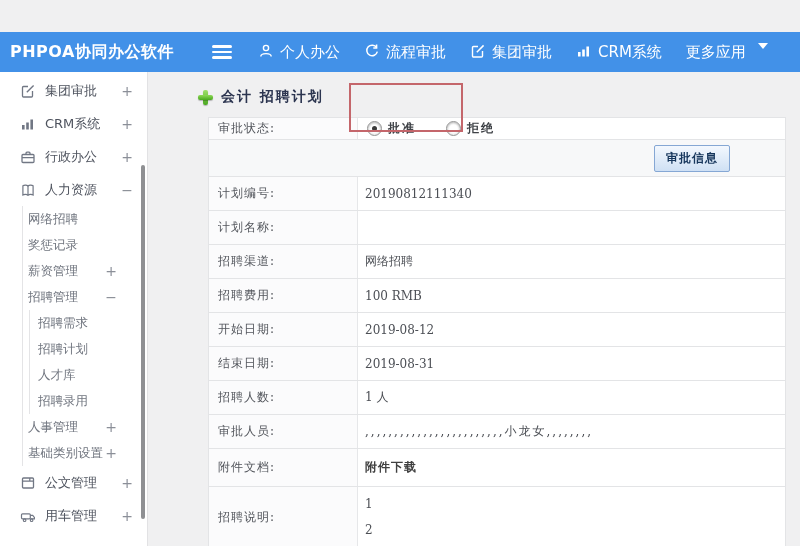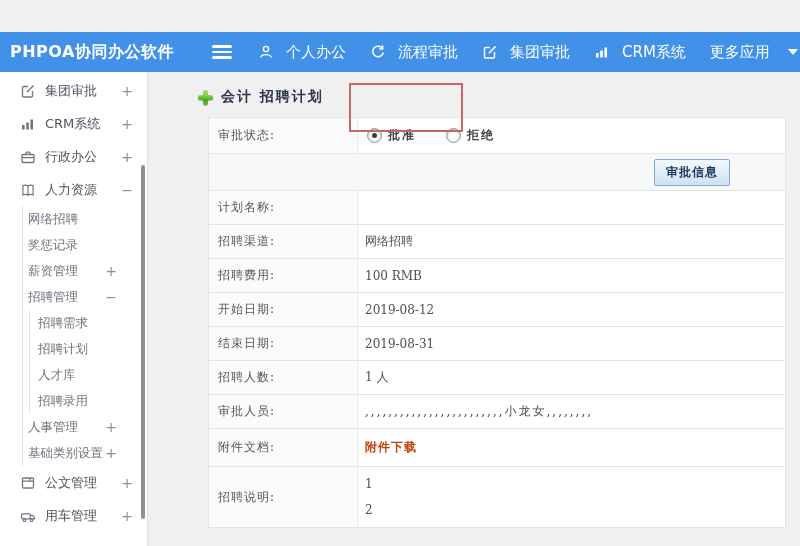--- a/index.html
+++ b/index.html
@@ -11,21 +11,21 @@
   }
   
   .topbar{
     height:40px;background:#4291e8;color:#fff;
     display:flex;align-items:center;margin-top:32px;
   }
   .logo{width:150px;padding-left:10px;font-size:16px;font-weight:bold;letter-spacing:.5px;white-space:nowrap;}
   .hamburger{margin-left:52px;width:20px;cursor:pointer;}
   .hamburger i{display:block;height:2.5px;background:#fff;border-radius:2px;margin:3px 0;}
   .topnav{display:flex;align-items:center;margin-left:26px;gap:24px;}
-  .topnav .nav-item{display:flex;align-items:center;gap:12px;font-size:15px;cursor:pointer;white-space:nowrap;}
+  .topnav .nav-item{display:flex;align-items:flex-start;gap:6px;font-size:15px;cursor:pointer;white-space:nowrap;}
   .topnav svg{display:block;}
   .caret{width:0;height:0;border-left:5px solid transparent;border-right:5px solid transparent;border-top:6px solid #fff;margin-left:6px;}
   
   .layout{display:flex;height:506px;}
   
   .sidebar{
     width:148px;background:#fff;border-right:1px solid #e2e2e4;
     position:relative;box-sizing:border-box;padding-top:2px;flex:none;
   }
   .s-item{display:flex;align-items:center;position:relative;cursor:pointer;color:#5a5f6b;}
@@ -53,37 +53,37 @@
   .form-table{
     margin:9px 0 0 60px;width:578px;box-sizing:border-box;
     background:#fff;border:1px solid #e3e4e6;
     font-family:"DejaVu Serif", serif;font-size:12px;color:#4c4f55;
   }
   .row{display:flex;border-bottom:1px solid #e3e4e6;box-sizing:border-box;}
   .row:last-child{border-bottom:none;}
   .cell-l{width:149px;flex:none;box-sizing:border-box;border-right:1px solid #e6e7e9;
     display:flex;align-items:center;padding-left:9px;letter-spacing:1px;color:#53565c;background:#fbfbfc;}
   .cell-v{flex:1;display:flex;align-items:center;padding-left:7px;box-sizing:border-box;}
-  .r-status{height:36px;text-align:right;}
+  .r-status{height:22px;text-align:right;}
   .r-std{height:34px;}
   .r-att{height:38px;}
   .r-desc{height:60px;}
   .btn-row{height:37px;background:#f7f8f9;justify-content:flex-end;align-items:center;padding-right:55px;}
   .btn{
     font-family:"DejaVu Serif", serif;font-size:12px;font-weight:bold;color:#16365c;
     background:linear-gradient(#f3f8fe,#cfe0f4);border:1px solid #85a7d4;border-radius:2px;
     padding:4px 11px;cursor:pointer;letter-spacing:1px;
   }
   .radio{width:13px;height:13px;border-radius:50%;border:1px solid #949494;flex:none;
     background:radial-gradient(#ffffff 40%,#dcdcdc);box-shadow:inset 0 1px 2px rgba(0,0,0,.22);
     position:relative;margin:0 6px 0 2px;cursor:pointer;}
   .radio.checked::after{content:"";position:absolute;left:3.5px;top:3.5px;width:5px;height:5px;border-radius:50%;background:#3a3a3a;}
   .radio-lbl{letter-spacing:2px;margin-right:28px;color:#3f4247;font-weight:bold;}
   .spread{letter-spacing:2px;}
-  .att-link{color:#c2410c;font-weight:bold;text-decoration:none;letter-spacing:1px;cursor:pointer;}
+  .att-link{color:#404040;font-weight:bold;text-decoration:none;letter-spacing:1px;cursor:pointer;}
   .desc-lines{display:flex;flex-direction:column;gap:12px;}
   
   .annotation-box{position:absolute;left:349px;top:83px;width:110px;height:45px;
     border:2px solid #c4666b;z-index:6;pointer-events:none;}
 </style>
 </head>
 <body>
 
 <header class="topbar">
   <div class="logo">PHPOA协同办公软件</div>
@@ -267,20 +267,24 @@
           <span class="radio-lbl">批准</span>
           <span class="radio"></span>
           <span class="radio-lbl">拒绝</span>
         </div>
       </div>
 
       <div class="row btn-row">
         <button class="btn">审批信息</button>
       </div>
 
+      <div class="row r-std">
+        <div class="cell-l">计划编号:</div>
+        <div class="cell-v">20190812111340</div>
+      </div>
 
       <div class="row r-std">
         <div class="cell-l">计划名称:</div>
       </div>
 
       <div class="row r-std">
         <div class="cell-l">招聘渠道:</div>
         <div class="cell-v">网络招聘</div>
       </div>
 

